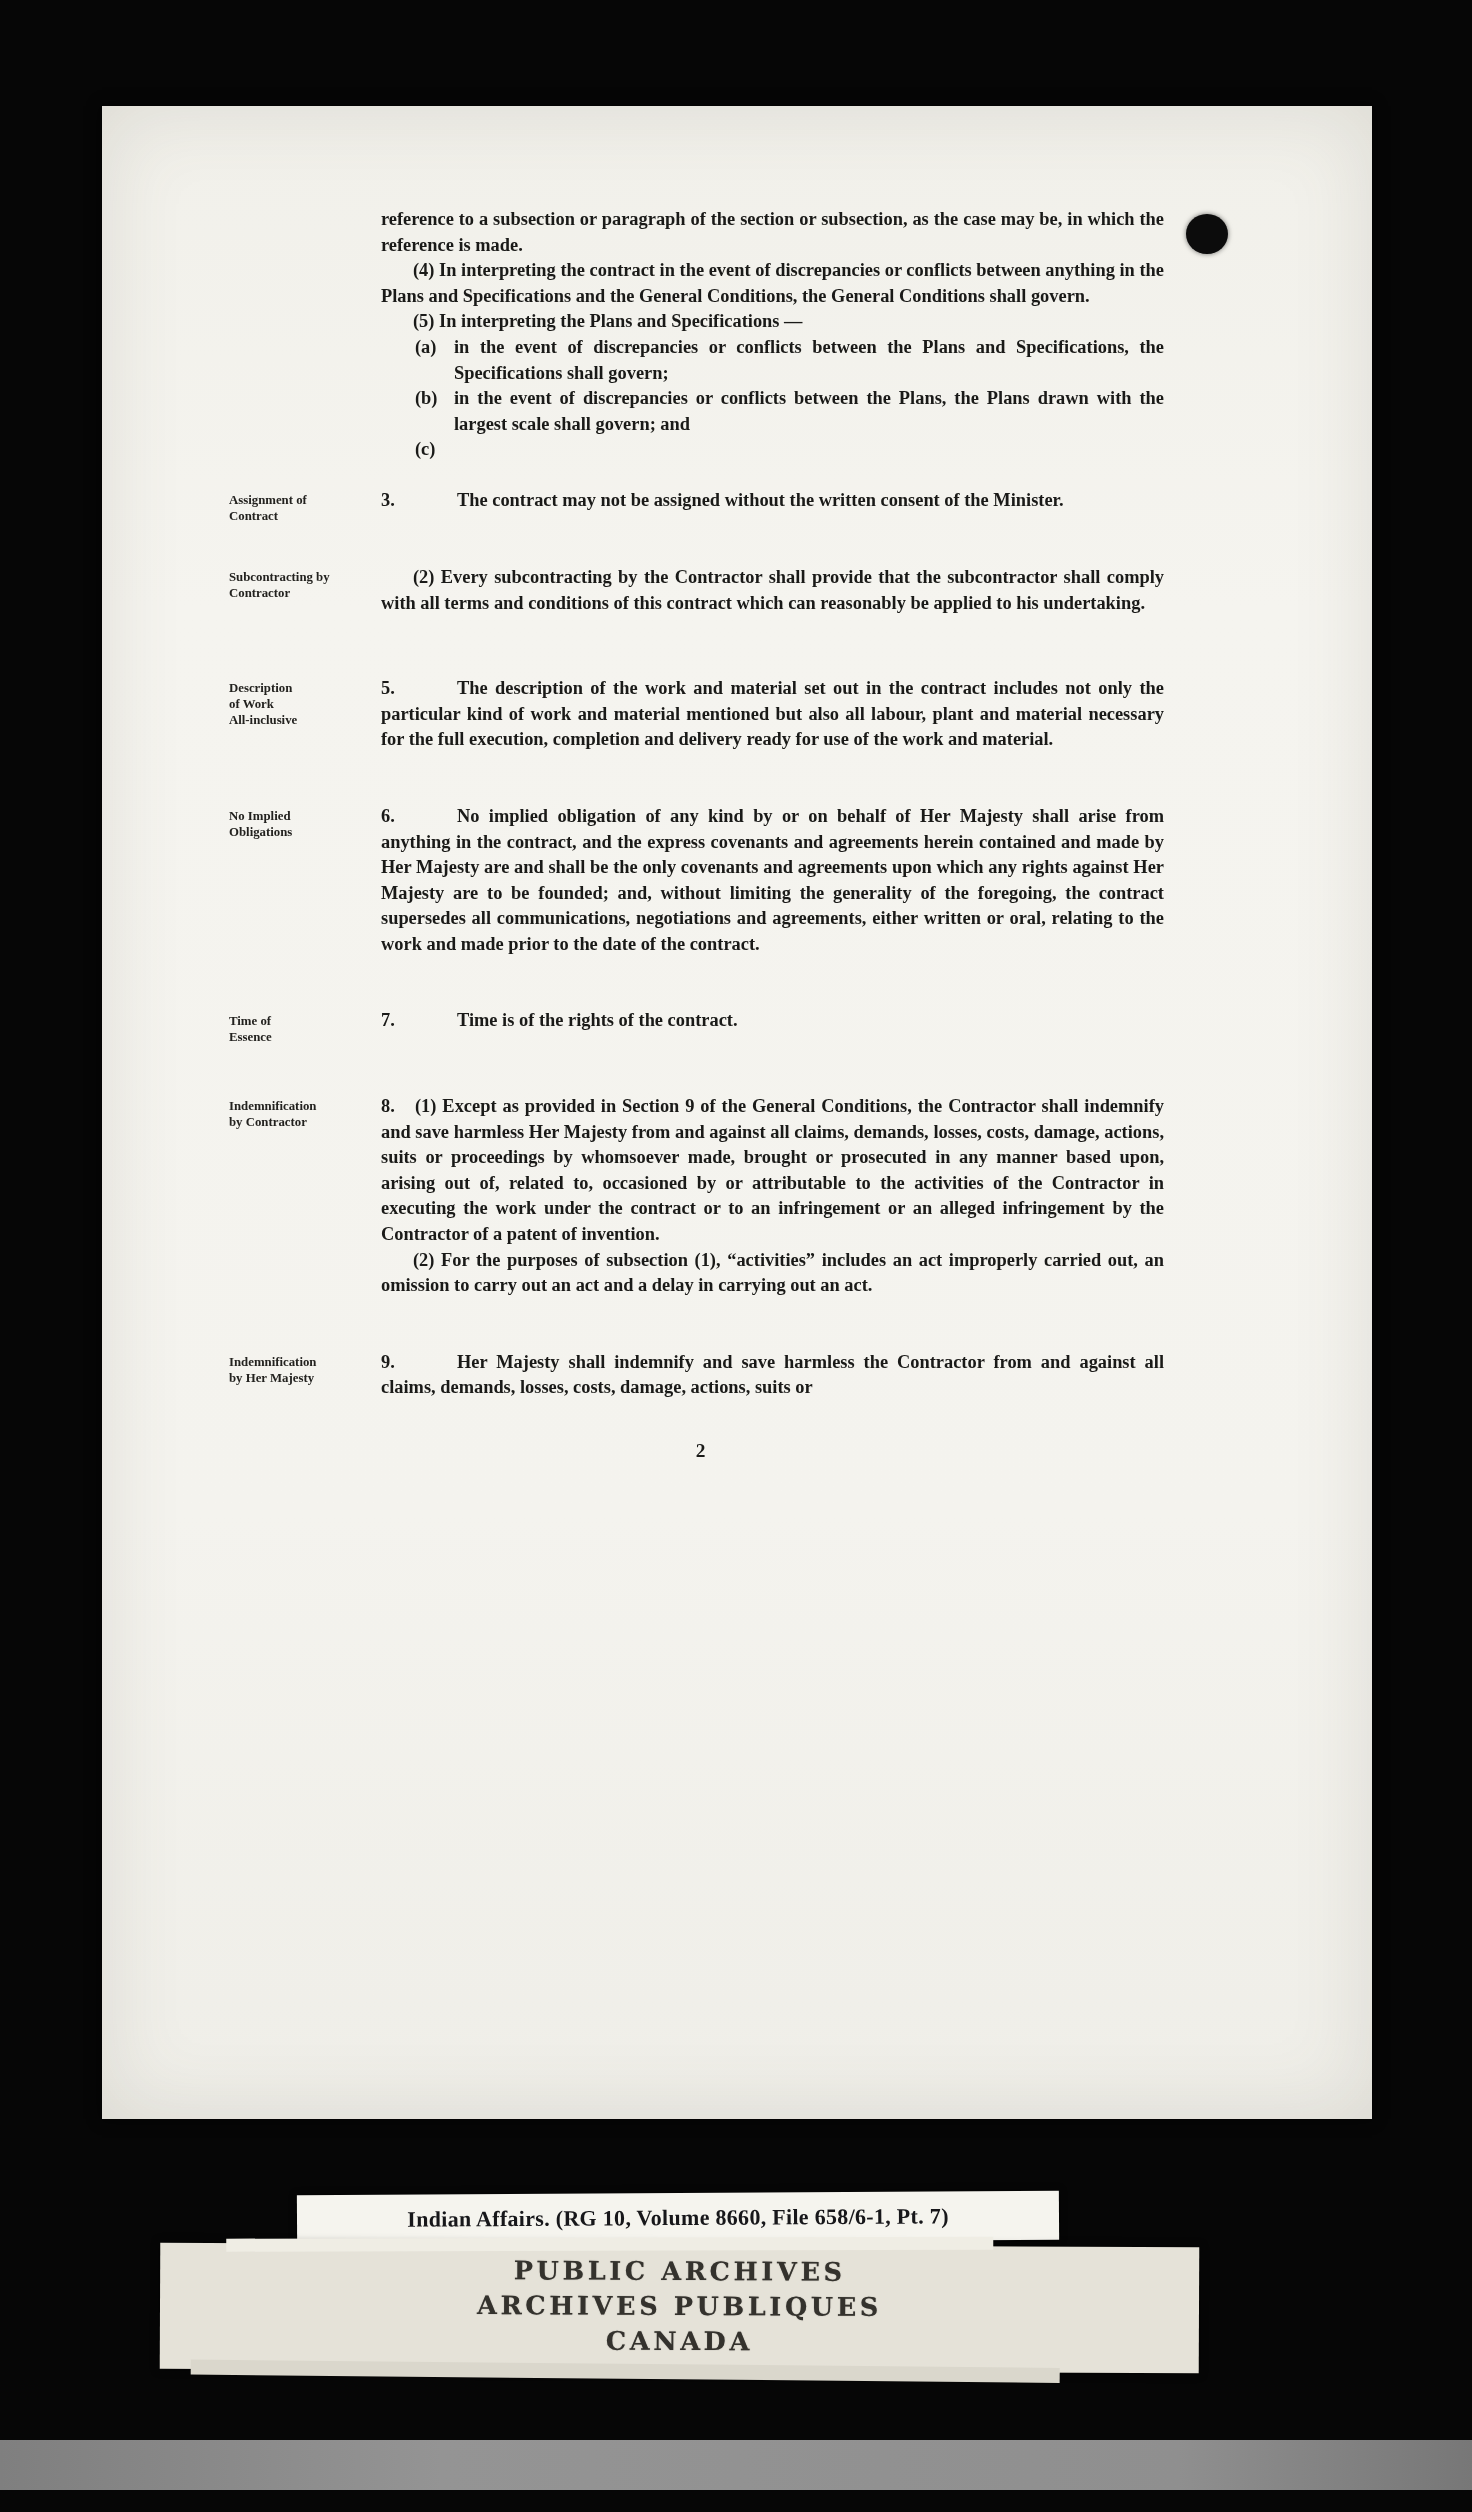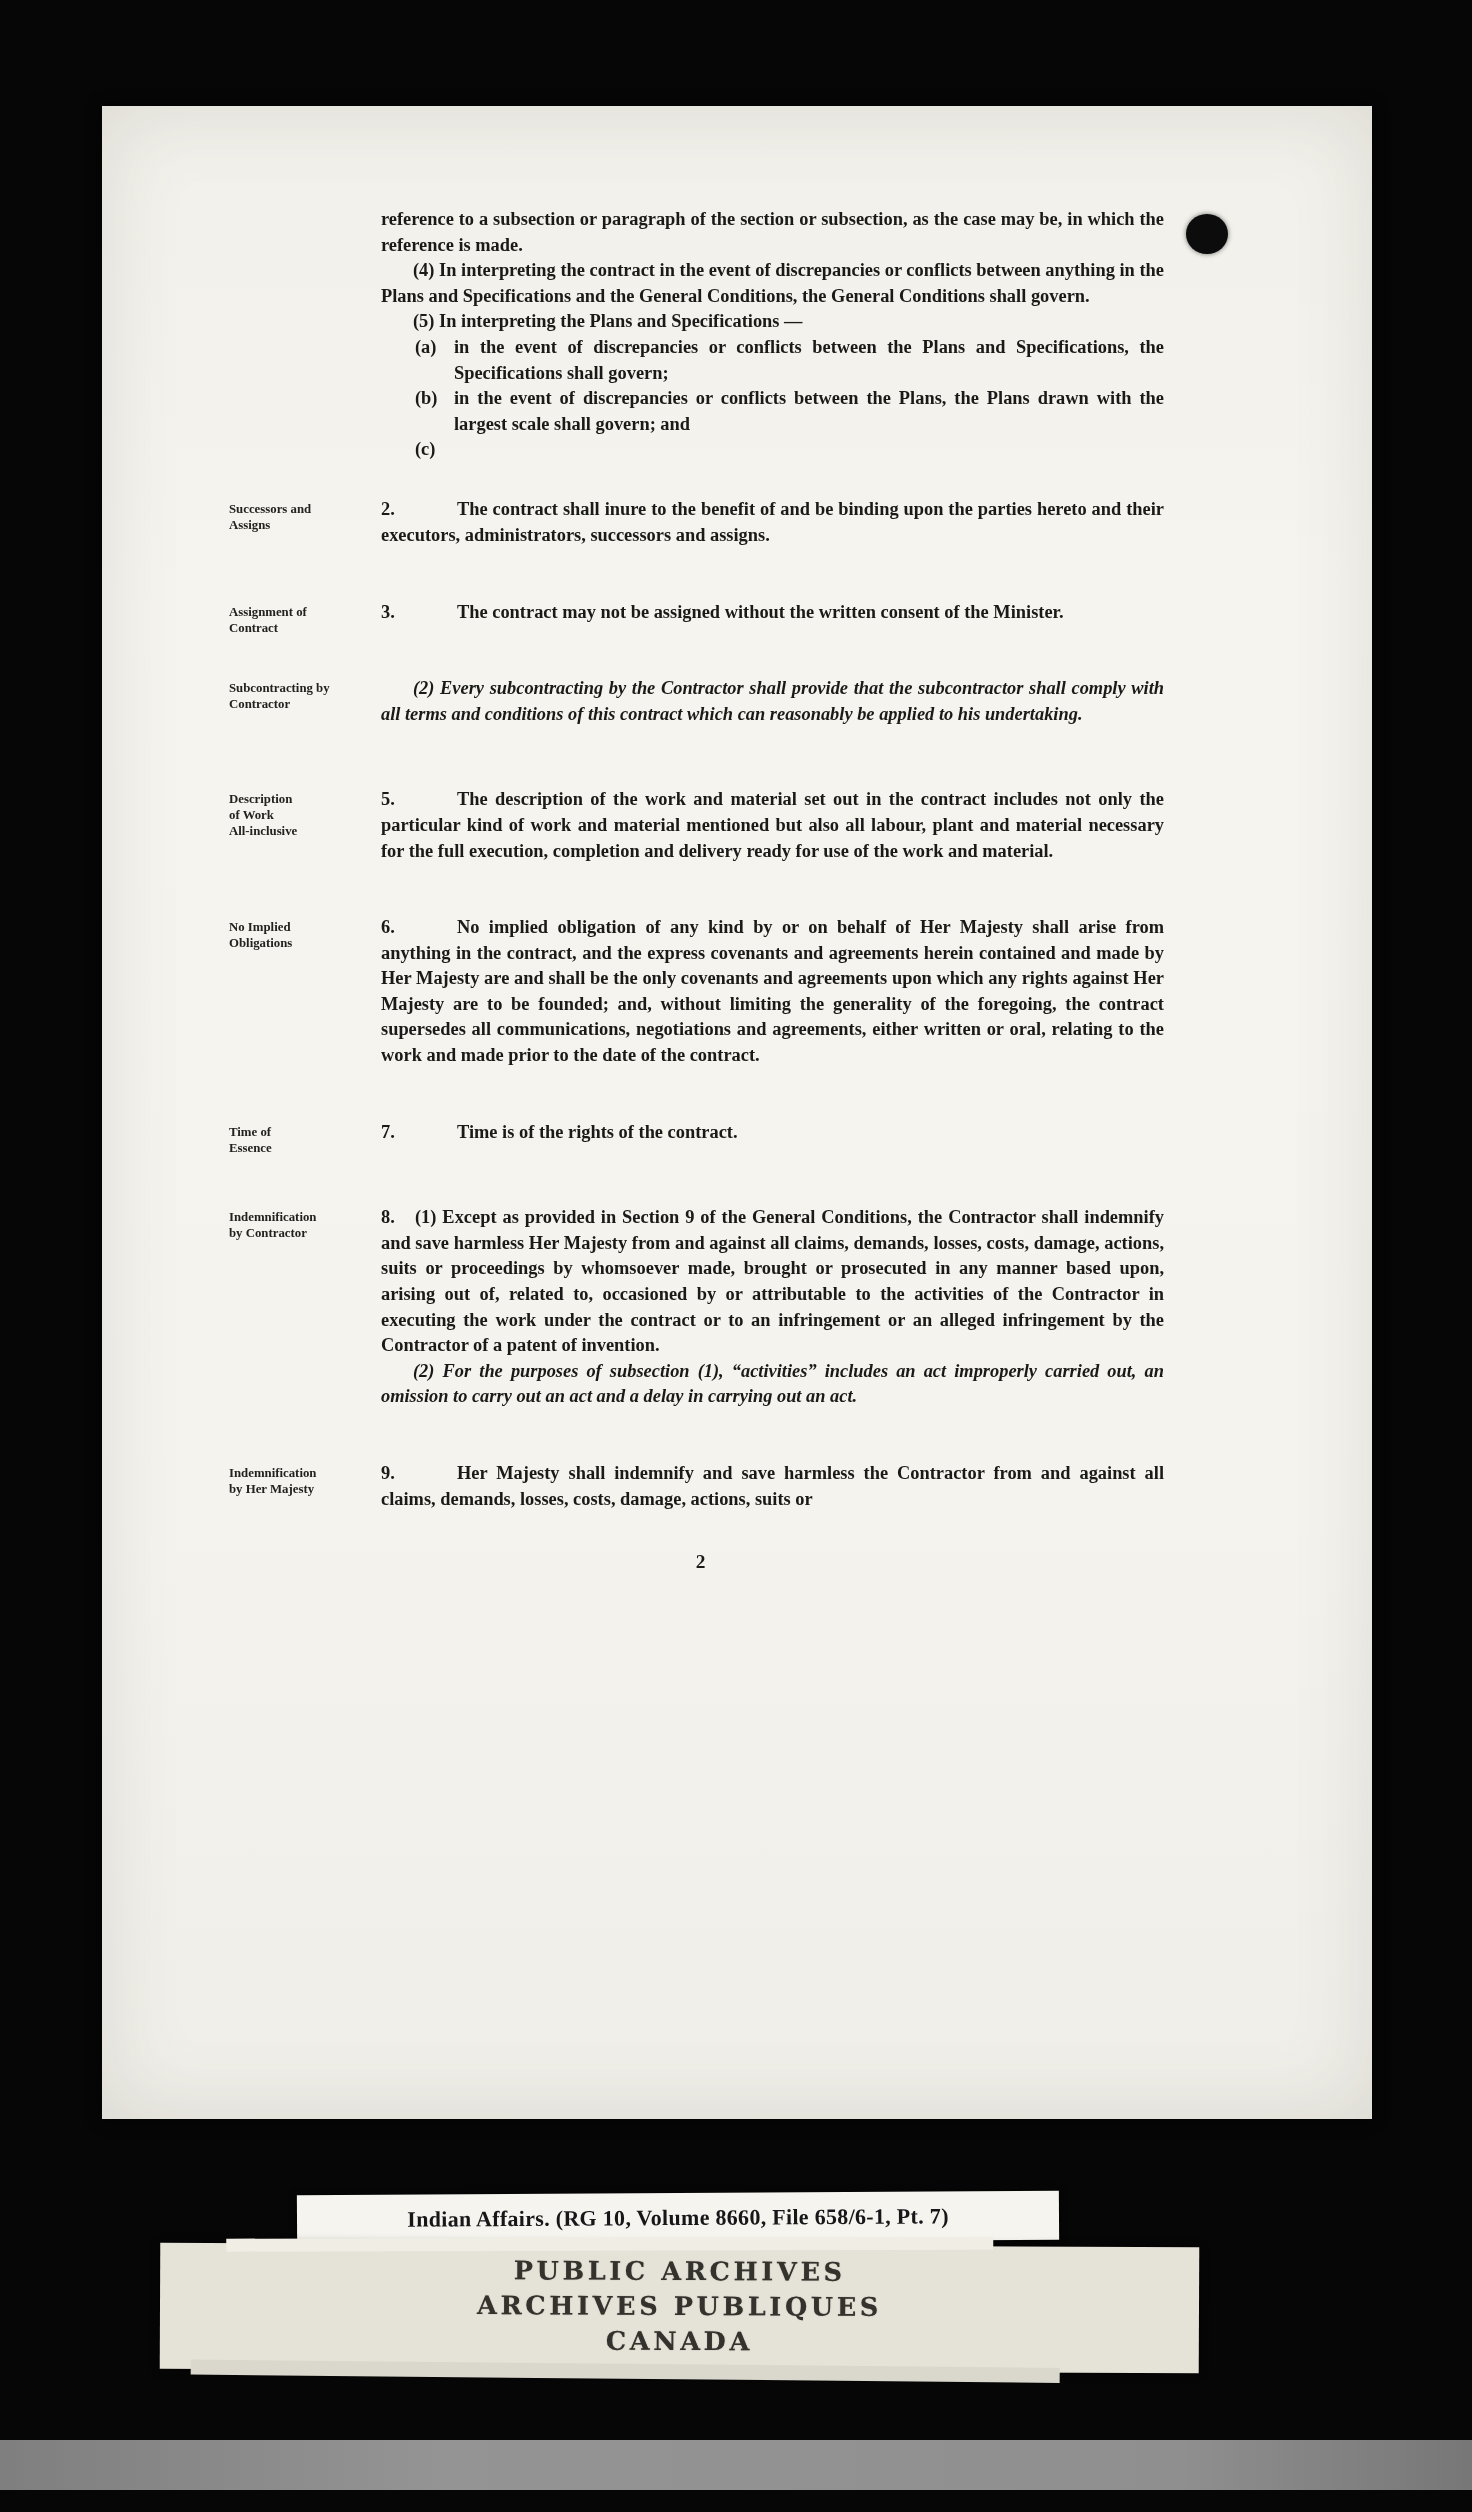--- a/index.html
+++ b/index.html
@@ -43,21 +43,21 @@
 
   .section{position:relative;margin-top:51px;}
   .section.gap-lg{margin-top:60px;}
   .mlabel{
     position:absolute;left:-152px;top:4.1px;width:139px;
     font-size:12.8px;line-height:16px;font-weight:700;
     color:#23221f;white-space:pre-line;text-align:left;
   }
   .num{display:inline-block;width:76px;text-indent:0;}
   .num.tight{width:34px;}
-  .sub{text-indent:32px;margin-top:15.3px;font-style:italic;}
+  .sub{text-indent:32px;margin-top:15.3px;}
 
   .pagenum{
     margin-top:37px;text-align:center;
     position:relative;left:-72px;
     font-size:19.4px;font-weight:700;color:#1a1a18;
   }
 
   
   .citation-strip{
     position:absolute;left:297px;top:2193px;
@@ -115,25 +115,20 @@
     <p class="p-ind">(4) In interpreting the contract in the event of discrepancies or conflicts between anything in the Plans and Specifications and the General Conditions, the General Conditions shall govern.</p>
 
     <p class="p-ind2">(5) In interpreting the Plans and Specifications —</p>
 
     <p class="li"><span class="marker">(a)</span><span>in the event of discrepancies or conflicts between the Plans and Specifications, the Specifications shall govern;</span></p>
 
     <p class="li"><span class="marker">(b)</span><span>in the event of discrepancies or conflicts between the Plans, the Plans drawn with the largest scale shall govern; and</span></p>
 
     <p class="li"><span class="marker">(c)</span></p>
 
-    <div class="section gap-lg">
-      <div class="mlabel">Successors and
-Assigns</div>
-      <p><span class="num">2.</span><span>The contract shall inure to the benefit of and be binding upon the parties hereto and their executors, administrators, successors and assigns.</span></p>
-    </div>
 
     <div class="section">
       <div class="mlabel">Assignment of
 Contract</div>
       <p><span class="num">3.</span><span>The contract may not be assigned without the written consent of the Minister.</span></p>
     </div>
 
     <div class="section">
       <div class="mlabel">Subcontracting by
 Contractor</div>

